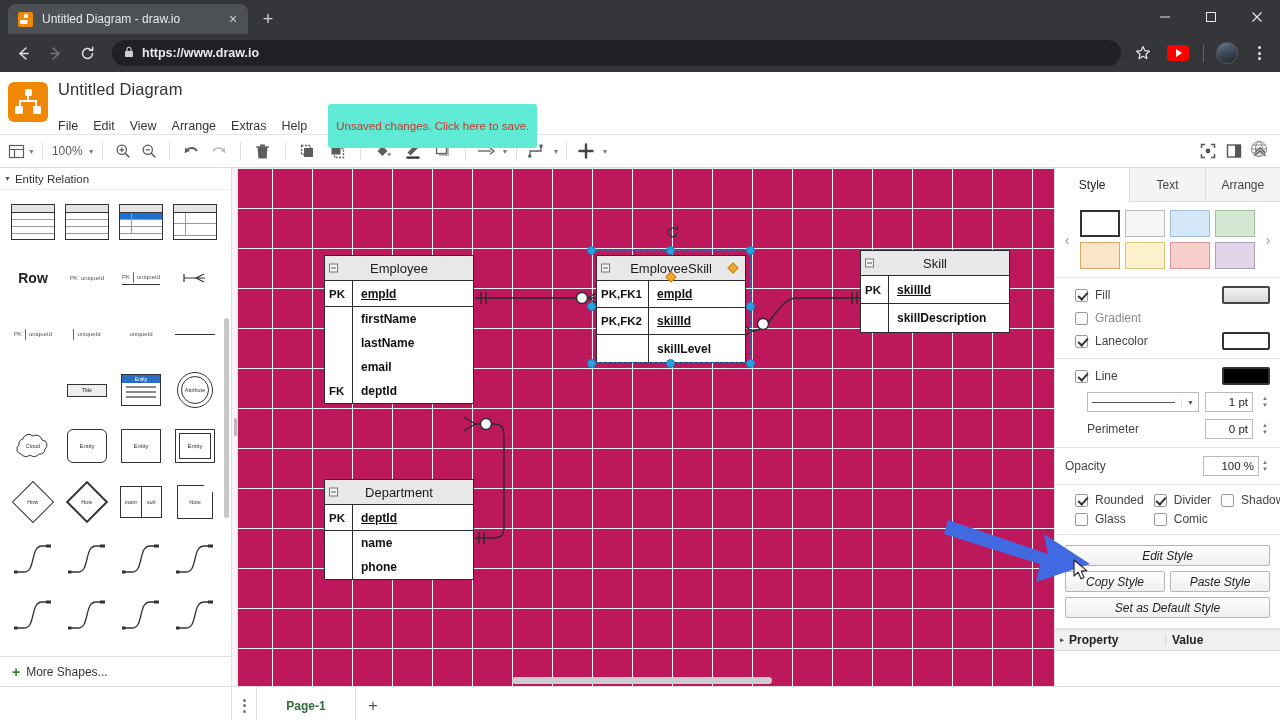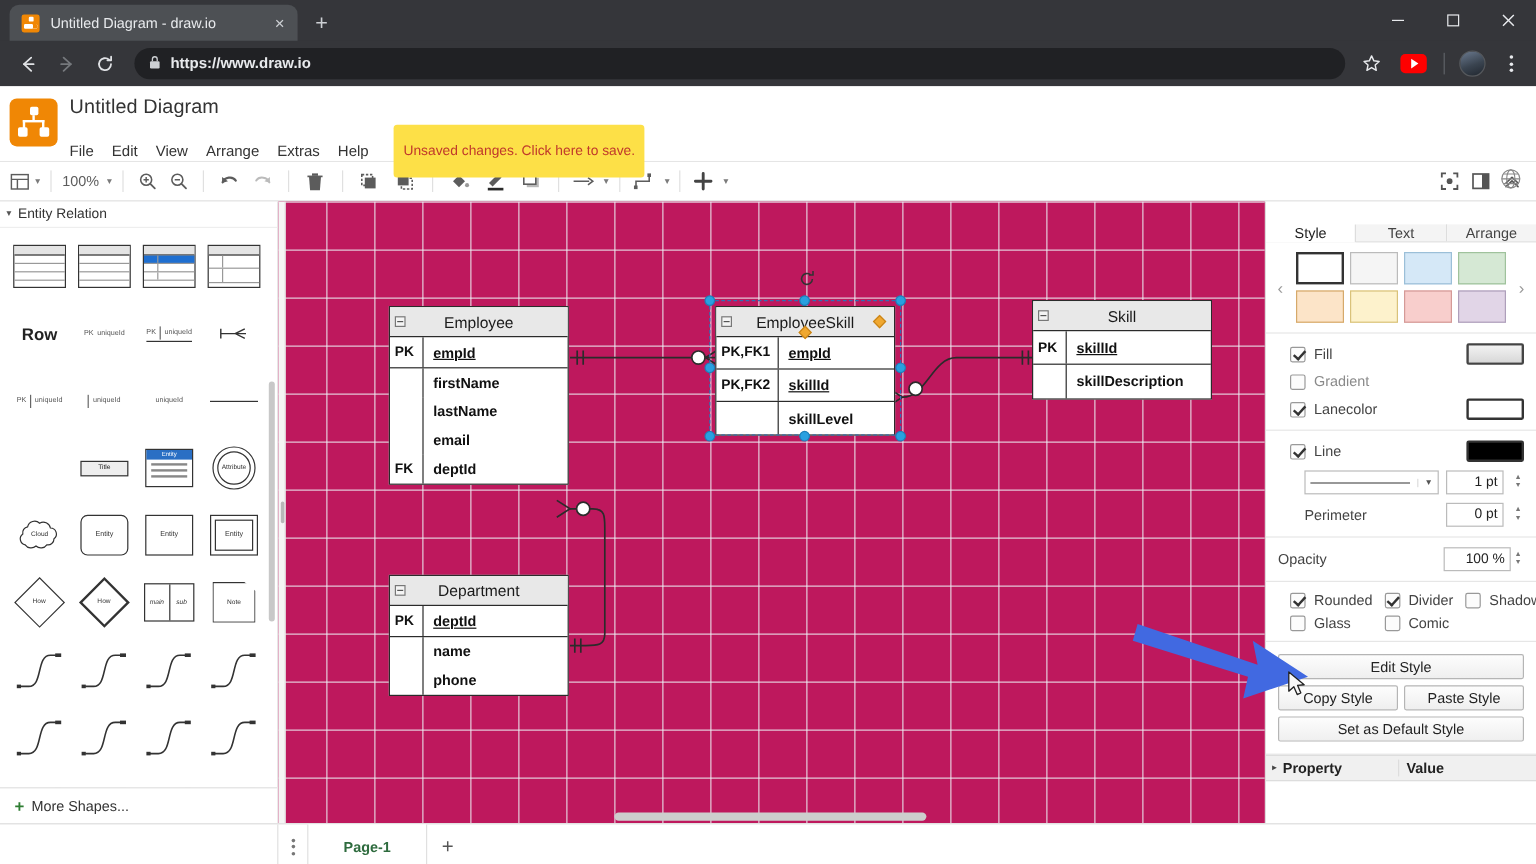--- a/index.html
+++ b/index.html
@@ -95,21 +95,21 @@
   #app-logo .bar { position: absolute; left: 11px; top: 18px; width: 18px; height: 2px; background: #fff; }
   #app-logo .stem { position: absolute; left: 19px; top: 14px; width: 2px; height: 5px; background: #fff; }
   #app-logo .d1 { position: absolute; left: 11px; top: 18px; width: 2px; height: 7px; background: #fff; }
   #app-logo .d2 { position: absolute; left: 27px; top: 18px; width: 2px; height: 7px; background: #fff; }
 
   #app-titleblock { margin-left: 10px; padding-top: 8px; }
   #doc-title { font-size: 16.5px; color: #333; font-weight: 400; letter-spacing: .1px; }
   #menubar { display: flex; align-items: center; gap: 0; margin-top: 5px; }
   .menu-item { font-size: 12.5px; color: #333; padding: 3px 8px 3px 0; margin-right: 7px; }
   #unsaved-badge {
-    background: #fde047; color: #c0392b; font-size: 11.5px; padding: 16px 8px;
+    background: #5eead4; color: #c0392b; font-size: 11.5px; padding: 16px 8px;
     border-radius: 3px; margin-left: 6px; white-space: nowrap; text-align: center;
   }
   #globe-btn {
     position: absolute; right: 12px; top: 68px; width: 18px; height: 18px;
   }
 
   #app-toolbar {
     height: 34px; border-top: 1px solid #e5e5e5; border-bottom: 1px solid #d9d9d9;
     background: #fff; display: flex; align-items: center; padding: 0 8px; gap: 0;
   }
@@ -243,21 +243,21 @@
   }
   #rotate-handle {
     position: absolute; width: 14px; height: 14px; color: #333;
   }
 
   
   #format-panel {
     width: 226px; flex: 0 0 226px; background: #fff; border-left: 1px solid #ddd;
     display: flex; flex-direction: column;
   }
-  #fp-tabs { display: flex; height: 34px; border-bottom: 1px solid #ddd; align-items: flex-end; }
+  #fp-tabs { display: flex; height: 34px; border-bottom: 1px solid #ddd; }
   .fp-tab {
     flex: 1; display: flex; align-items: center; justify-content: center;
     font-size: 12px; color: #444; background: #f4f4f4; border-right: 1px solid #ddd;
   }
   .fp-tab:last-child { border-right: none; }
   .fp-tab.active { background: #fff; border-bottom: 1px solid #fff; margin-bottom: -1px; color: #222; }
   .fp-section { padding: 8px 10px; border-bottom: 1px solid #e6e6e6; }
   #swatch-area { display: flex; align-items: center; padding: 8px 4px; border-bottom: 1px solid #e6e6e6; }
   .swatch-arrow { width: 16px; text-align: center; color: #999; font-size: 14px; flex: 0 0 16px; }
   #swatch-grid { display: grid; grid-template-columns: repeat(4, 40px); grid-gap: 5px; margin: 0 auto; }
@@ -292,20 +292,21 @@
   }
   .spin { display: flex; flex-direction: column; width: 10px; margin-left: 1px; }
   .spin i { font-size: 6px; line-height: 7px; color: #777; text-align: center; font-style: normal; }
   .row-lr { display: flex; align-items: center; justify-content: space-between; }
   .fp-label { font-size: 12px; color: #444; }
   .cb-grid { display: grid; grid-template-columns: 1fr 1fr 1fr; row-gap: 5px; }
   .fp-btn {
     height: 21px; border: 1px solid #b5b5b5; background: linear-gradient(#fdfdfd,#efefef);
     font-size: 12px; color: #222; display: flex; align-items: center; justify-content: center;
     border-radius: 2px;
+    font-style: italic;
   }
   #prop-header {
     display: flex; height: 22px; align-items: center; background: #f0f0f0;
     border-bottom: 1px solid #ddd; border-top: 1px solid #ddd; font-size: 12px; font-weight: bold; color: #222;
   }
   #prop-header .ph-tri { width: 14px; text-align: center; font-size: 7px; color: #444; }
   #prop-header .ph-prop { flex: 0 0 96px; }
   #prop-header .ph-val { flex: 1; padding-left: 6px; border-left: 1px solid #ddd; }
 
   

